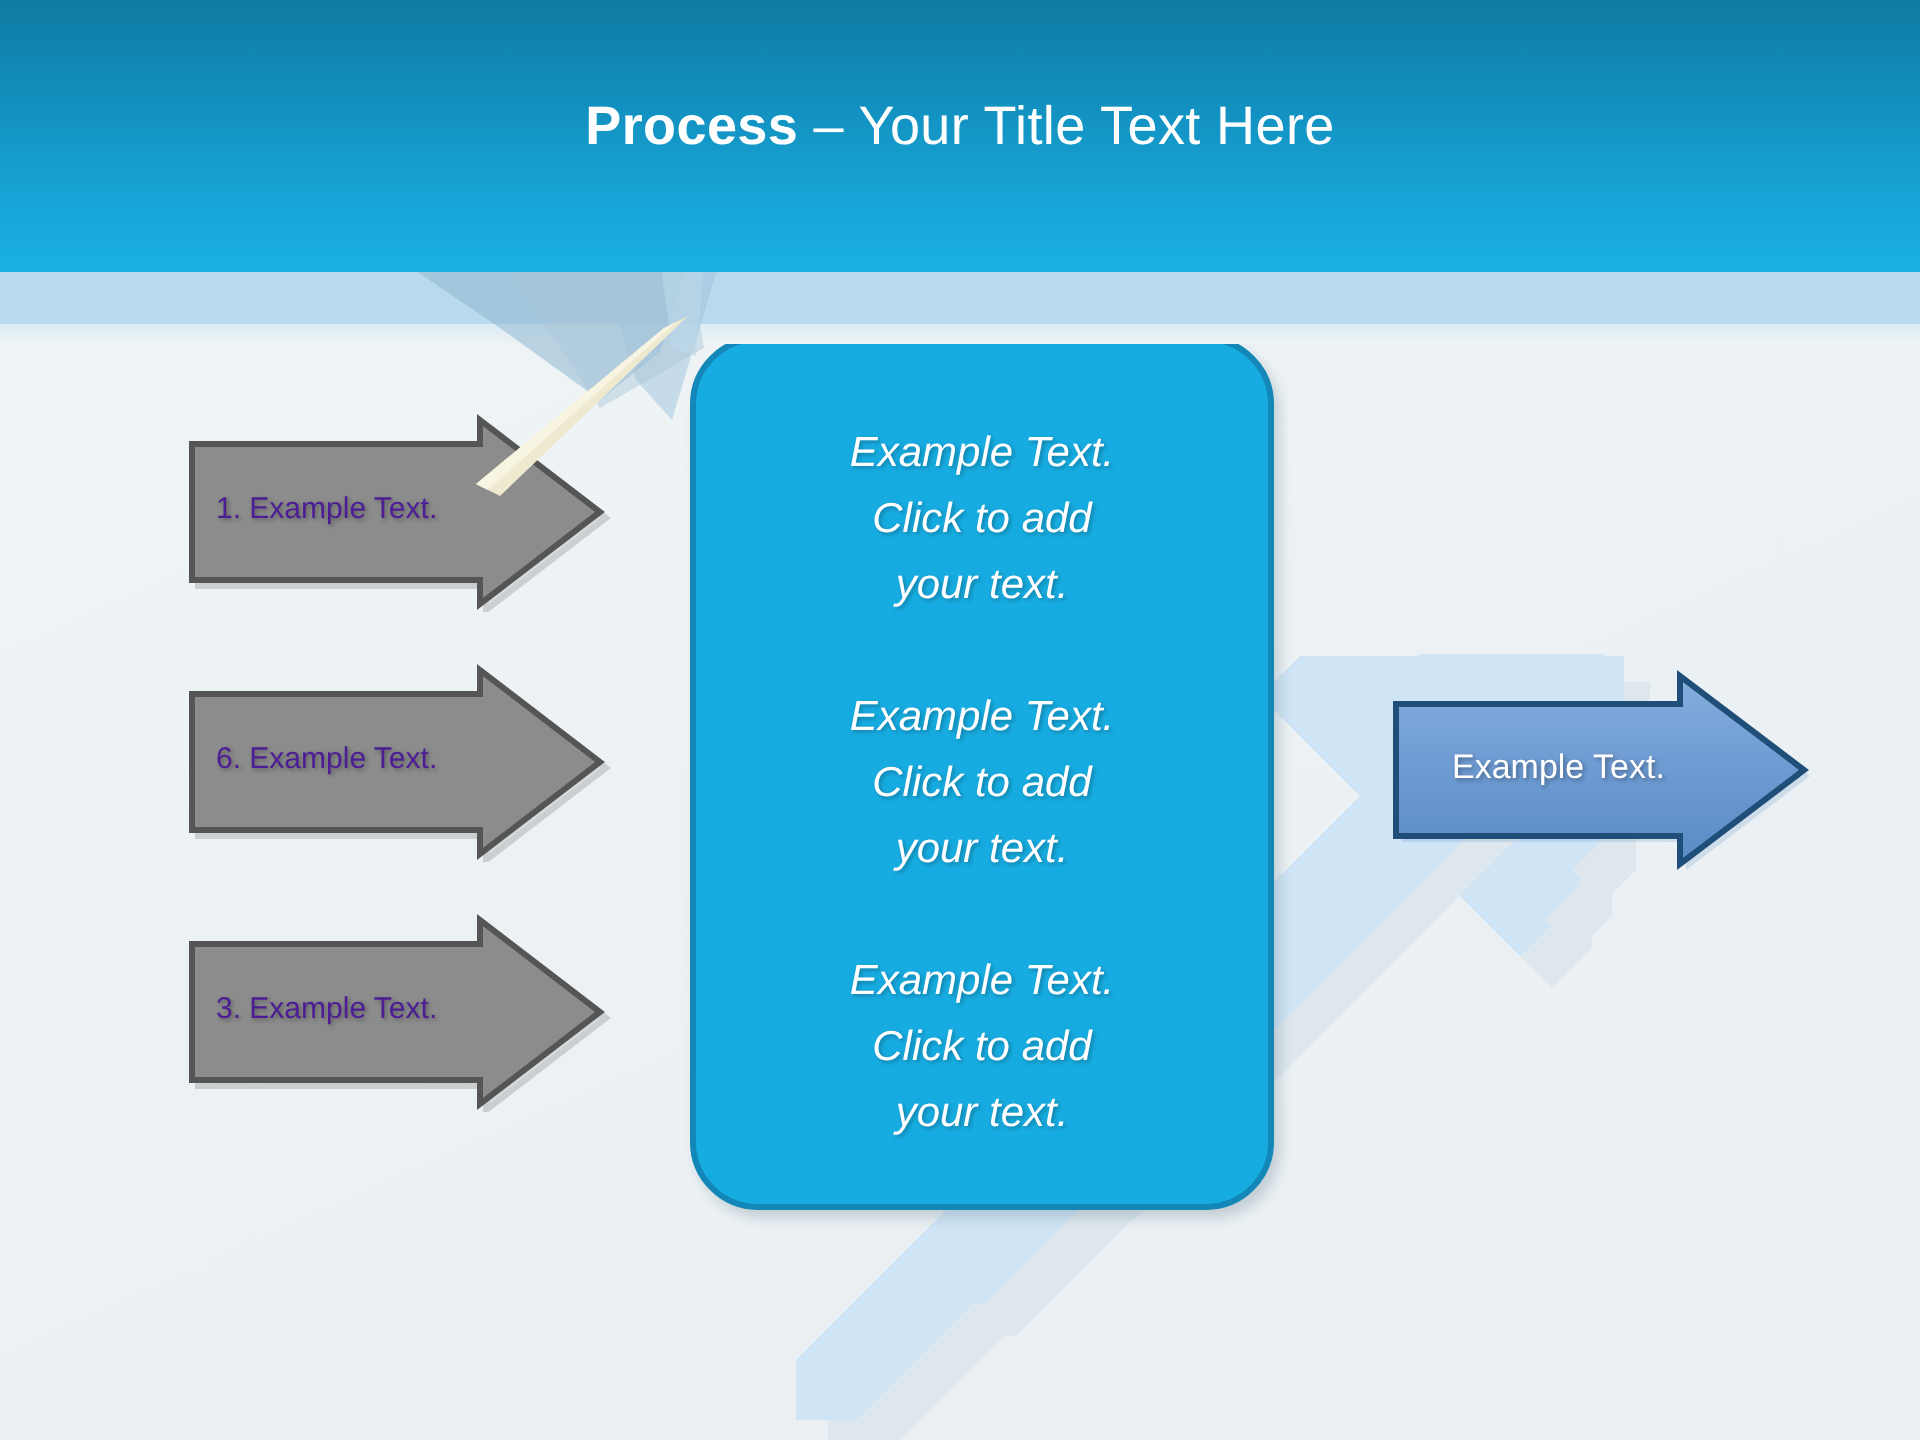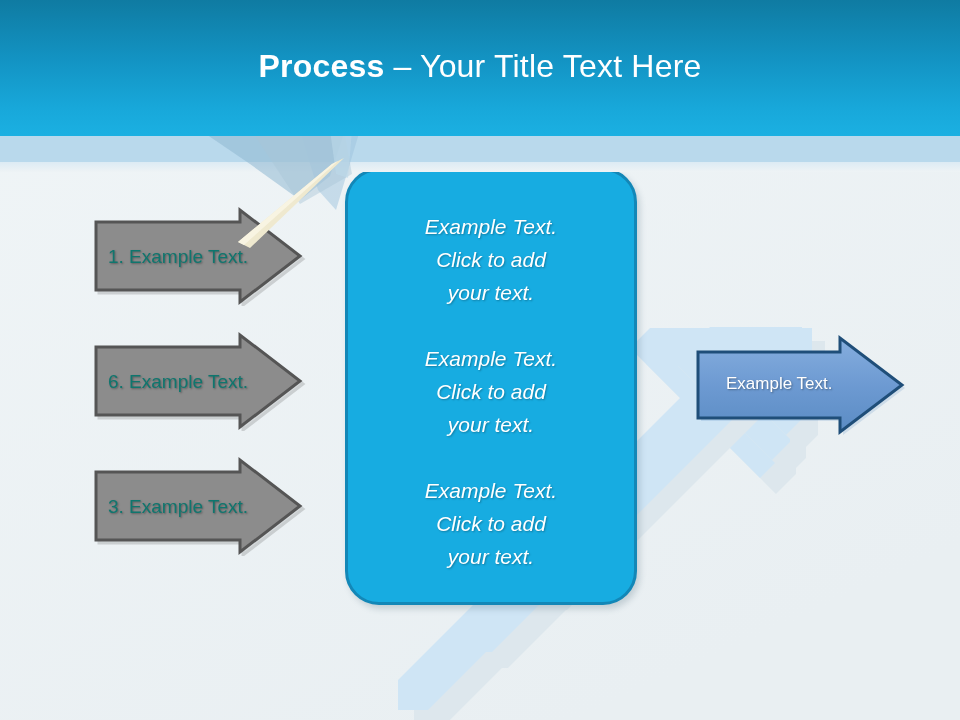--- a/index.html
+++ b/index.html
@@ -36,21 +36,21 @@
     background: linear-gradient(180deg, #0f7ba2 0%, #1394c4 45%, #18a8da 80%, #1bb0e2 100%);
     z-index: 30;
   }
   .header-title {
     position: absolute;
     left: 0;
     top: 48px;
     width: 960px;
     text-align: center;
     color: #ffffff;
-    font-size: 32px;
+    font-size: 27px;
     letter-spacing: 0.2px;
     white-space: nowrap;
     z-index: 31;
   }
   .header-title .strong { font-weight: bold; }
   .header-title .light  { font-weight: normal; }
 
   
   .header-strip {
     position: absolute;
@@ -84,22 +84,22 @@
     z-index: 5;
   }
 
   
   .gray-arrow {
     position: absolute;
     z-index: 12;
   }
   .arrow-label {
     position: absolute;
-    color: #0f766e;
-    font-size: 19px;
+    color: #4c1d95;
+    font-size: 15px;
     white-space: nowrap;
     text-shadow: 1px 1px 2px rgba(0,0,0,0.35);
     z-index: 13;
   }
 
   
   .blue-box {
     position: absolute;
     left: 345px;
     top: 168px;

